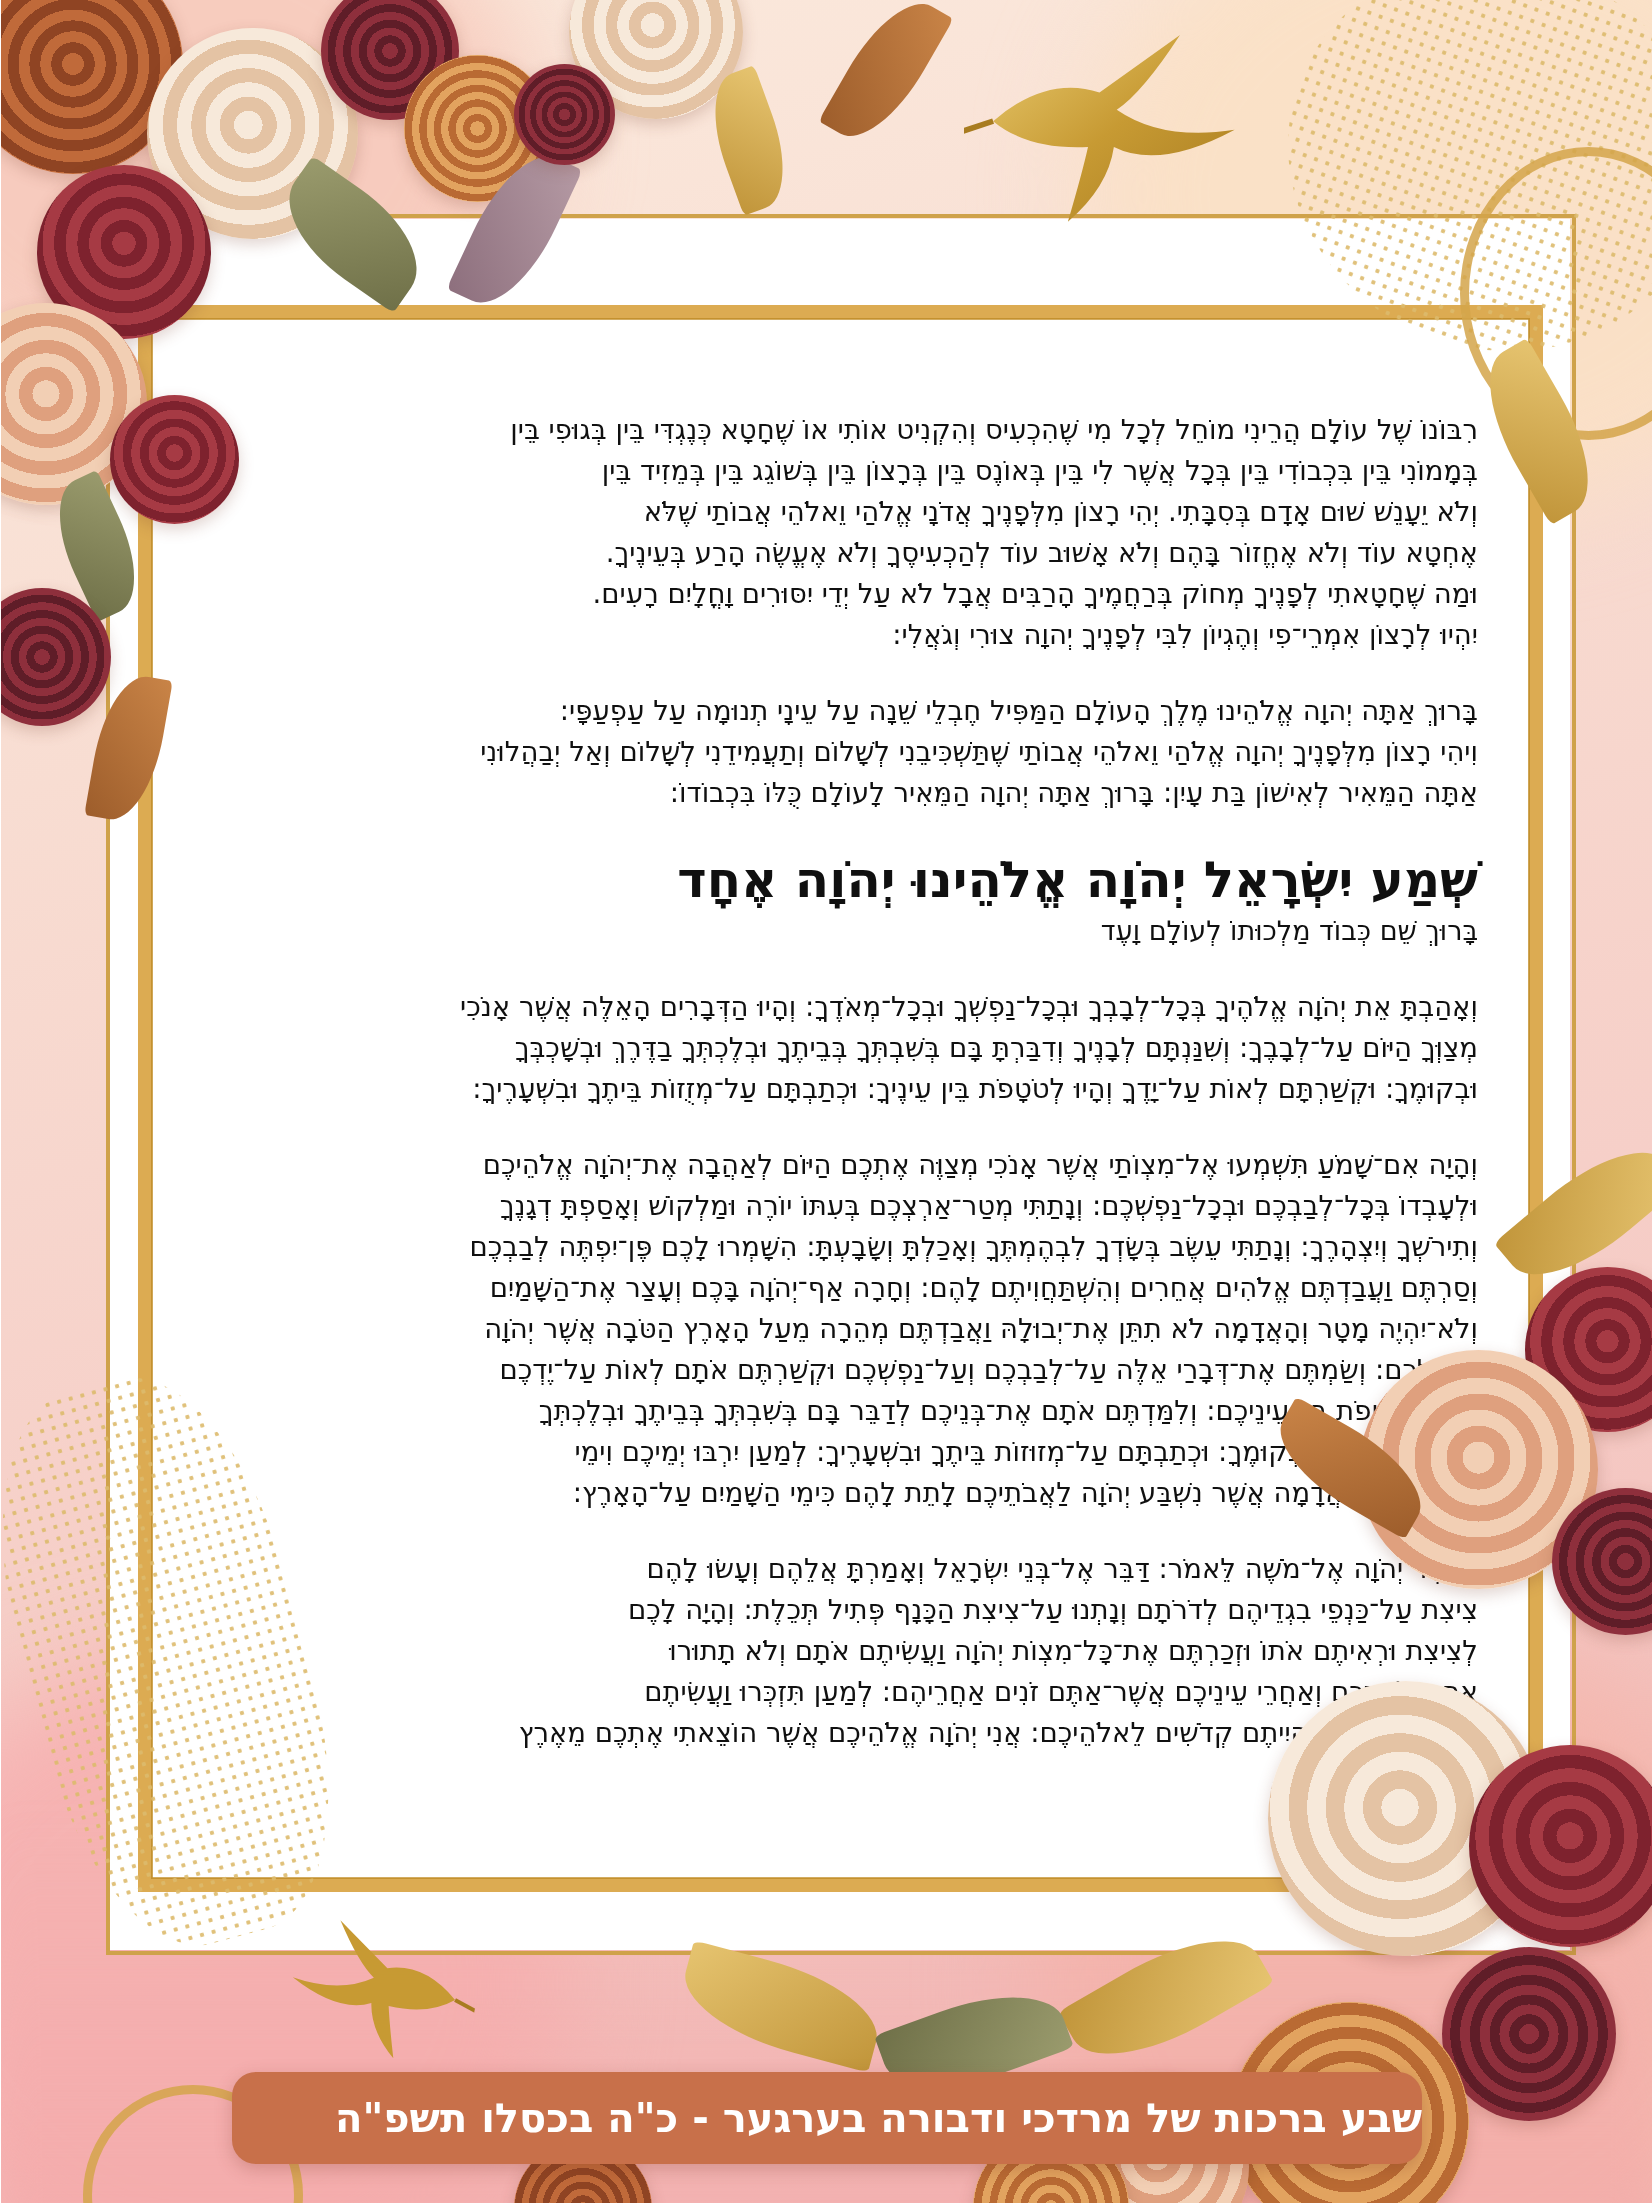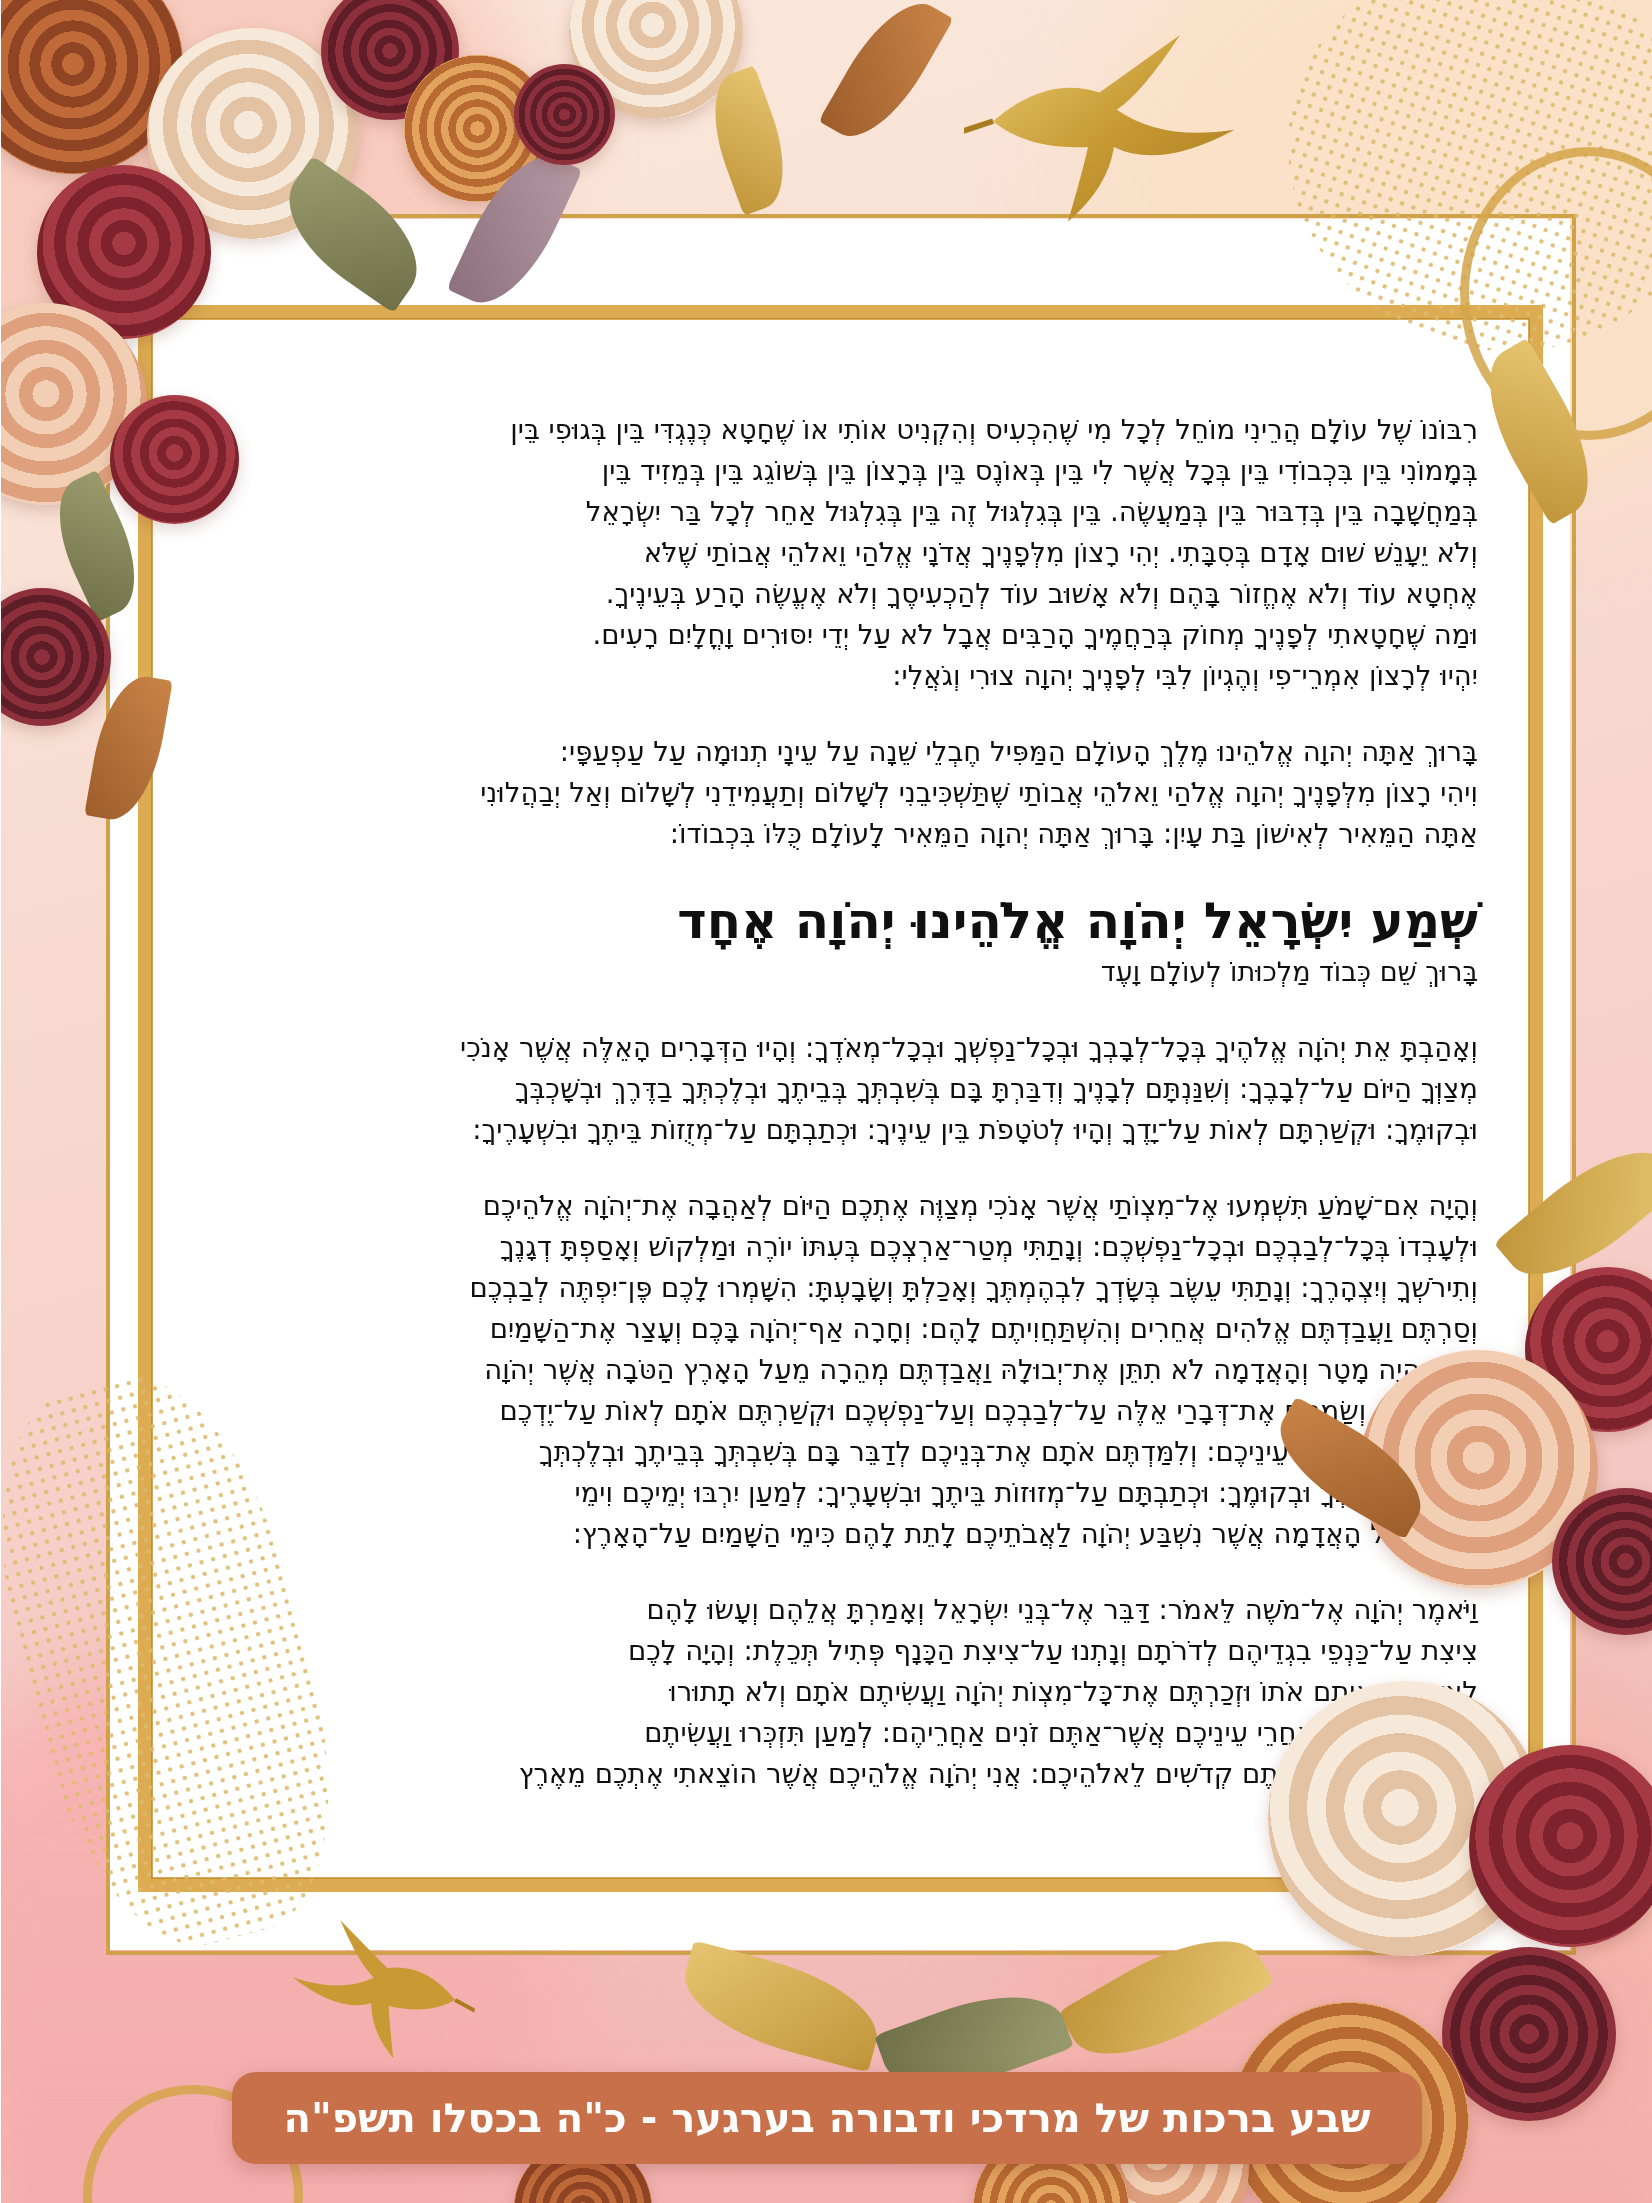--- a/index.html
+++ b/index.html
@@ -28,21 +28,21 @@
   
   .content{position:absolute;left:174px;top:409px;width:1304px;z-index:4;direction:rtl;
     color:#101010;text-align:right;}
   .tline{white-space:nowrap;line-height:41px;font-size:27.5px;}
   .para{margin-bottom:35px;}
   .shema-head{font-size:50px;font-weight:bold;line-height:64px;margin-top:12px;white-space:nowrap;}
   .baruch-shem{font-size:27px;line-height:37px;margin-bottom:37px;white-space:nowrap;}
 
   
   .banner{position:absolute;left:232px;top:2072px;width:1190px;height:92px;z-index:6;
-    background:#c8704a;border-radius:24px;display:flex;align-items:center;justify-content:center;
+    background:#c8704a;border-radius:24px;display:flex;align-items:center;
     box-shadow:0 5.5px 16.5px rgba(120,50,30,.25);}
   .banner span{color:#ffffff;font-size:40px;font-weight:bold;white-space:nowrap;direction:rtl;}
 
   
   .fl,.leaf,.sparkle,.gold-ring{position:absolute;pointer-events:none;}
   .fl{border-radius:50%;box-shadow:0 5.5px 14.7px rgba(120,60,40,.22);}
   .rose-red{background:repeating-radial-gradient(circle at 50% 45%,#a63a44 0 9%,#7e222e 9% 18%);}
   .rose-cream{background:repeating-radial-gradient(circle at 48% 46%,#f7e9da 0 9%,#e4c3a4 9% 18%);}
   .rose-peach{background:repeating-radial-gradient(circle at 50% 45%,#f2cfb4 0 9%,#dfa07e 9% 18%);}
   .dahlia-orange{background:repeating-radial-gradient(circle at 50% 50%,#e2a35f 0 7%,#b96a33 7% 14%);}
@@ -68,21 +68,20 @@
 <div class="wash wash-bottom z1"></div>
 
 <div class="panel"></div>
 <div class="frame-thin"></div>
 <div class="frame-thick"></div>
 
 <div class="content">
   <div class="para">
       <div class="tline">רִבּוֹנוֹ שֶׁל עוֹלָם הֲרֵינִי מוֹחֵל לְכָל מִי שֶׁהִכְעִיס וְהִקְנִיט אוֹתִי אוֹ שֶׁחָטָא כְּנֶגְדִּי בֵּין בְּגוּפִי בֵּין</div>
       <div class="tline">בְּמָמוֹנִי בֵּין בִּכְבוֹדִי בֵּין בְּכָל אֲשֶׁר לִי בֵּין בְּאוֹנֶס בֵּין בְּרָצוֹן בֵּין בְּשׁוֹגֵג בֵּין בְּמֵזִיד בֵּין</div>
-      <div class="tline">בְּמַחֲשָׁבָה בֵּין בְּדִבּוּר בֵּין בְּמַעֲשֶׂה. בֵּין בְּגִלְגּוּל זֶה בֵּין בְּגִלְגּוּל אַחֵר לְכָל בַּר יִשְׂרָאֵל</div>
       <div class="tline">וְלֹא יֵעָנֵשׁ שׁוּם אָדָם בְּסִבָּתִי. יְהִי רָצוֹן מִלְּפָנֶיךָ אֲדֹנָי אֱלֹהַי וֵאלֹהֵי אֲבוֹתַי שֶׁלֹּא</div>
       <div class="tline">אֶחְטָא עוֹד וְלֹא אֶחֱזוֹר בָּהֶם וְלֹא אָשׁוּב עוֹד לְהַכְעִיסֶךָ וְלֹא אֶעֱשֶׂה הָרַע בְּעֵינֶיךָ.</div>
       <div class="tline">וּמַה שֶּׁחָטָאתִי לְפָנֶיךָ מְחוֹק בְּרַחֲמֶיךָ הָרַבִּים אֲבָל לֹא עַל יְדֵי יִסּוּרִים וָחֳלָיִם רָעִים.</div>
       <div class="tline">יִהְיוּ לְרָצוֹן אִמְרֵי־פִי וְהֶגְיוֹן לִבִּי לְפָנֶיךָ יְהוָה צוּרִי וְגֹאֲלִי:</div>
     </div>
   <div class="para">
       <div class="tline">בָּרוּךְ אַתָּה יְהוָה אֱלֹהֵינוּ מֶלֶךְ הָעוֹלָם הַמַּפִּיל חֶבְלֵי שֵׁנָה עַל עֵינָי תְנוּמָה עַל עַפְעַפָּי:</div>
       <div class="tline">וִיהִי רָצוֹן מִלְּפָנֶיךָ יְהוָה אֱלֹהַי וֵאלֹהֵי אֲבוֹתַי שֶׁתַּשְׁכִּיבֵנִי לְשָׁלוֹם וְתַעֲמִידֵנִי לְשָׁלוֹם וְאַל יְבַהֲלוּנִי</div>
       <div class="tline">אַתָּה הַמֵּאִיר לְאִישׁוֹן בַּת עָיִן: בָּרוּךְ אַתָּה יְהוָה הַמֵּאִיר לָעוֹלָם כֻּלּוֹ בִּכְבוֹדוֹ:</div>
     </div>

